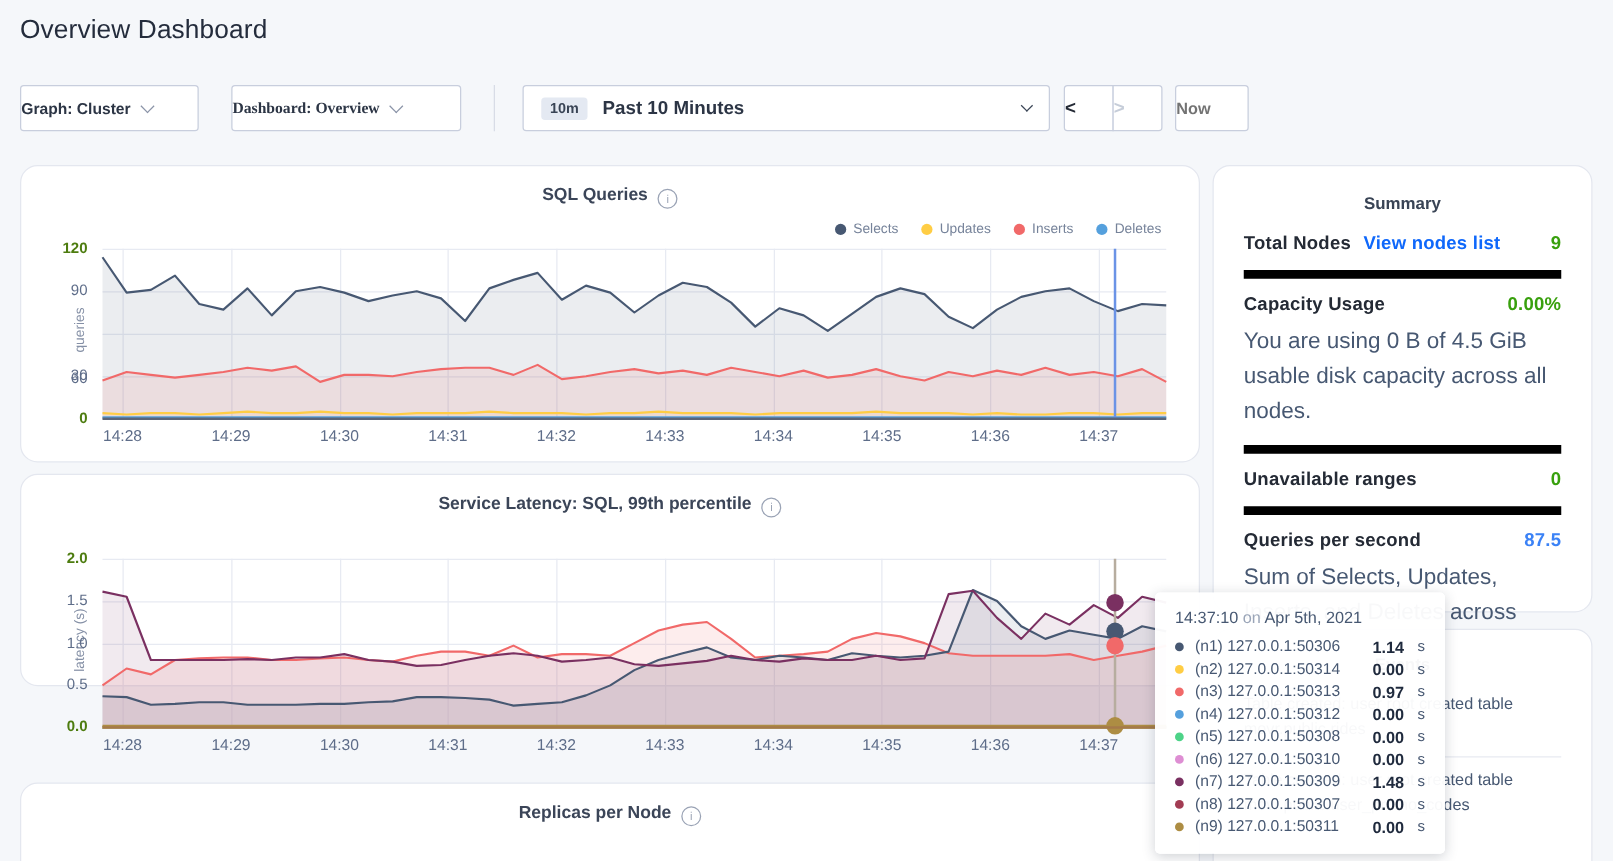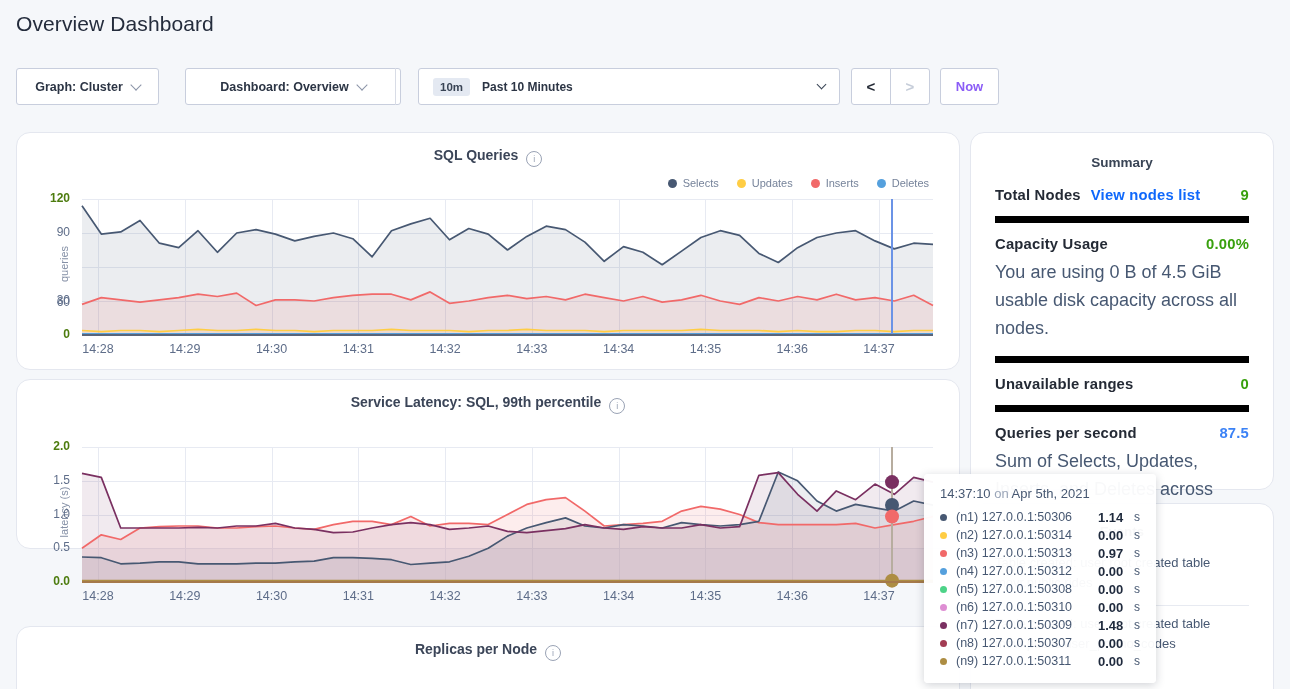--- a/index.html
+++ b/index.html
@@ -3,34 +3,34 @@
 <meta charset="utf-8">
 <style>
   html,body{margin:0;padding:0;}
   body{
     width:1290px;height:689px;overflow:hidden;position:relative;
     background:#f5f7fa;font-family:"Liberation Sans",sans-serif;
     -webkit-font-smoothing:antialiased;
   }
   .page-title{position:absolute;left:16px;top:12px;margin:0;font-size:21px;font-weight:400;color:#242c3c;letter-spacing:.1px;}
   
-  .btnish{background:#fff;border:1px solid #c8cedd;border-radius:3px;box-sizing:border-box;height:37px;display:flex;align-items:center;justify-content:center;font-size:12.5px;font-weight:bold;color:#2c3545;cursor:pointer;}
+  .btnish{background:#fff;border:1px solid #c8cedd;border-radius:3px;box-sizing:border-box;height:37px;display:flex;align-items:center;font-size:12.5px;font-weight:bold;color:#2c3545;cursor:pointer;}
   .dd1{position:absolute;left:16px;top:68px;width:143px;gap:9px;}
-  .dd2{position:absolute;left:185px;top:68px;width:216px;gap:9px;}
+  .dd2{position:absolute;left:185px;top:68px;width:184px;gap:9px;font-family:Liberation Serif, serif;}
   .tb-sep{position:absolute;left:395px;top:68px;width:1px;height:37px;background:#d8dce6;}
   .time-dd{position:absolute;left:418px;top:68px;width:422px;justify-content:flex-start;padding:0 14px;gap:12px;}
   .time-badge{background:#e4e9f2;border-radius:3px;padding:3px 7px;font-size:11.5px;font-weight:bold;color:#394455;}
-  .time-label{font-size:12px;}
+  .time-label{font-size:15px;}
   .chev{width:7px;height:7px;border-right:1.6px solid #8b94a8;border-bottom:1.6px solid #8b94a8;transform:rotate(45deg);margin-top:-4px;}
   .chev.dark{border-color:#394455;width:6px;height:6px;}
   .time-dd .chev{margin-left:auto;}
   .navbtn{position:absolute;top:68px;width:40px;font-size:15px;}
   .prev{left:851px;border-radius:3px 0 0 3px;color:#242a35;}
   .next{left:890px;border-radius:0 3px 3px 0;color:#c6cdd9;}
-  .nowbtn{position:absolute;left:940px;top:68px;width:59px;color:#8b5cf6;font-size:13px;}
+  .nowbtn{position:absolute;left:940px;top:68px;width:59px;color:#737373;font-size:13px;}
   
   .panel{position:absolute;background:#fff;border:1px solid #e4e7ef;border-radius:14px;box-sizing:border-box;}
   .p-sql{left:16px;top:132px;width:944px;height:238px;}
   .p-lat{left:16px;top:379px;width:944px;height:170px;}
   .p-rep{left:16px;top:626px;width:944px;height:110px;}
   .p-sum{left:970px;top:132px;width:304px;height:358px;}
   .p-ev{left:970px;top:503px;width:304px;height:240px;}
   .chart-title-row{position:absolute;left:0;right:0;top:14px;text-align:center;font-size:14px;font-weight:bold;color:#3b4558;}
   .info-icon{display:inline-block;width:14px;height:14px;border:1.2px solid #9aa3b5;border-radius:50%;color:#9aa3b5;font-size:9px;font-weight:normal;line-height:14px;text-align:center;vertical-align:-2px;margin-left:8px;font-style:normal;}
   .legend{position:absolute;right:30px;top:44px;display:flex;gap:18px;align-items:center;}

